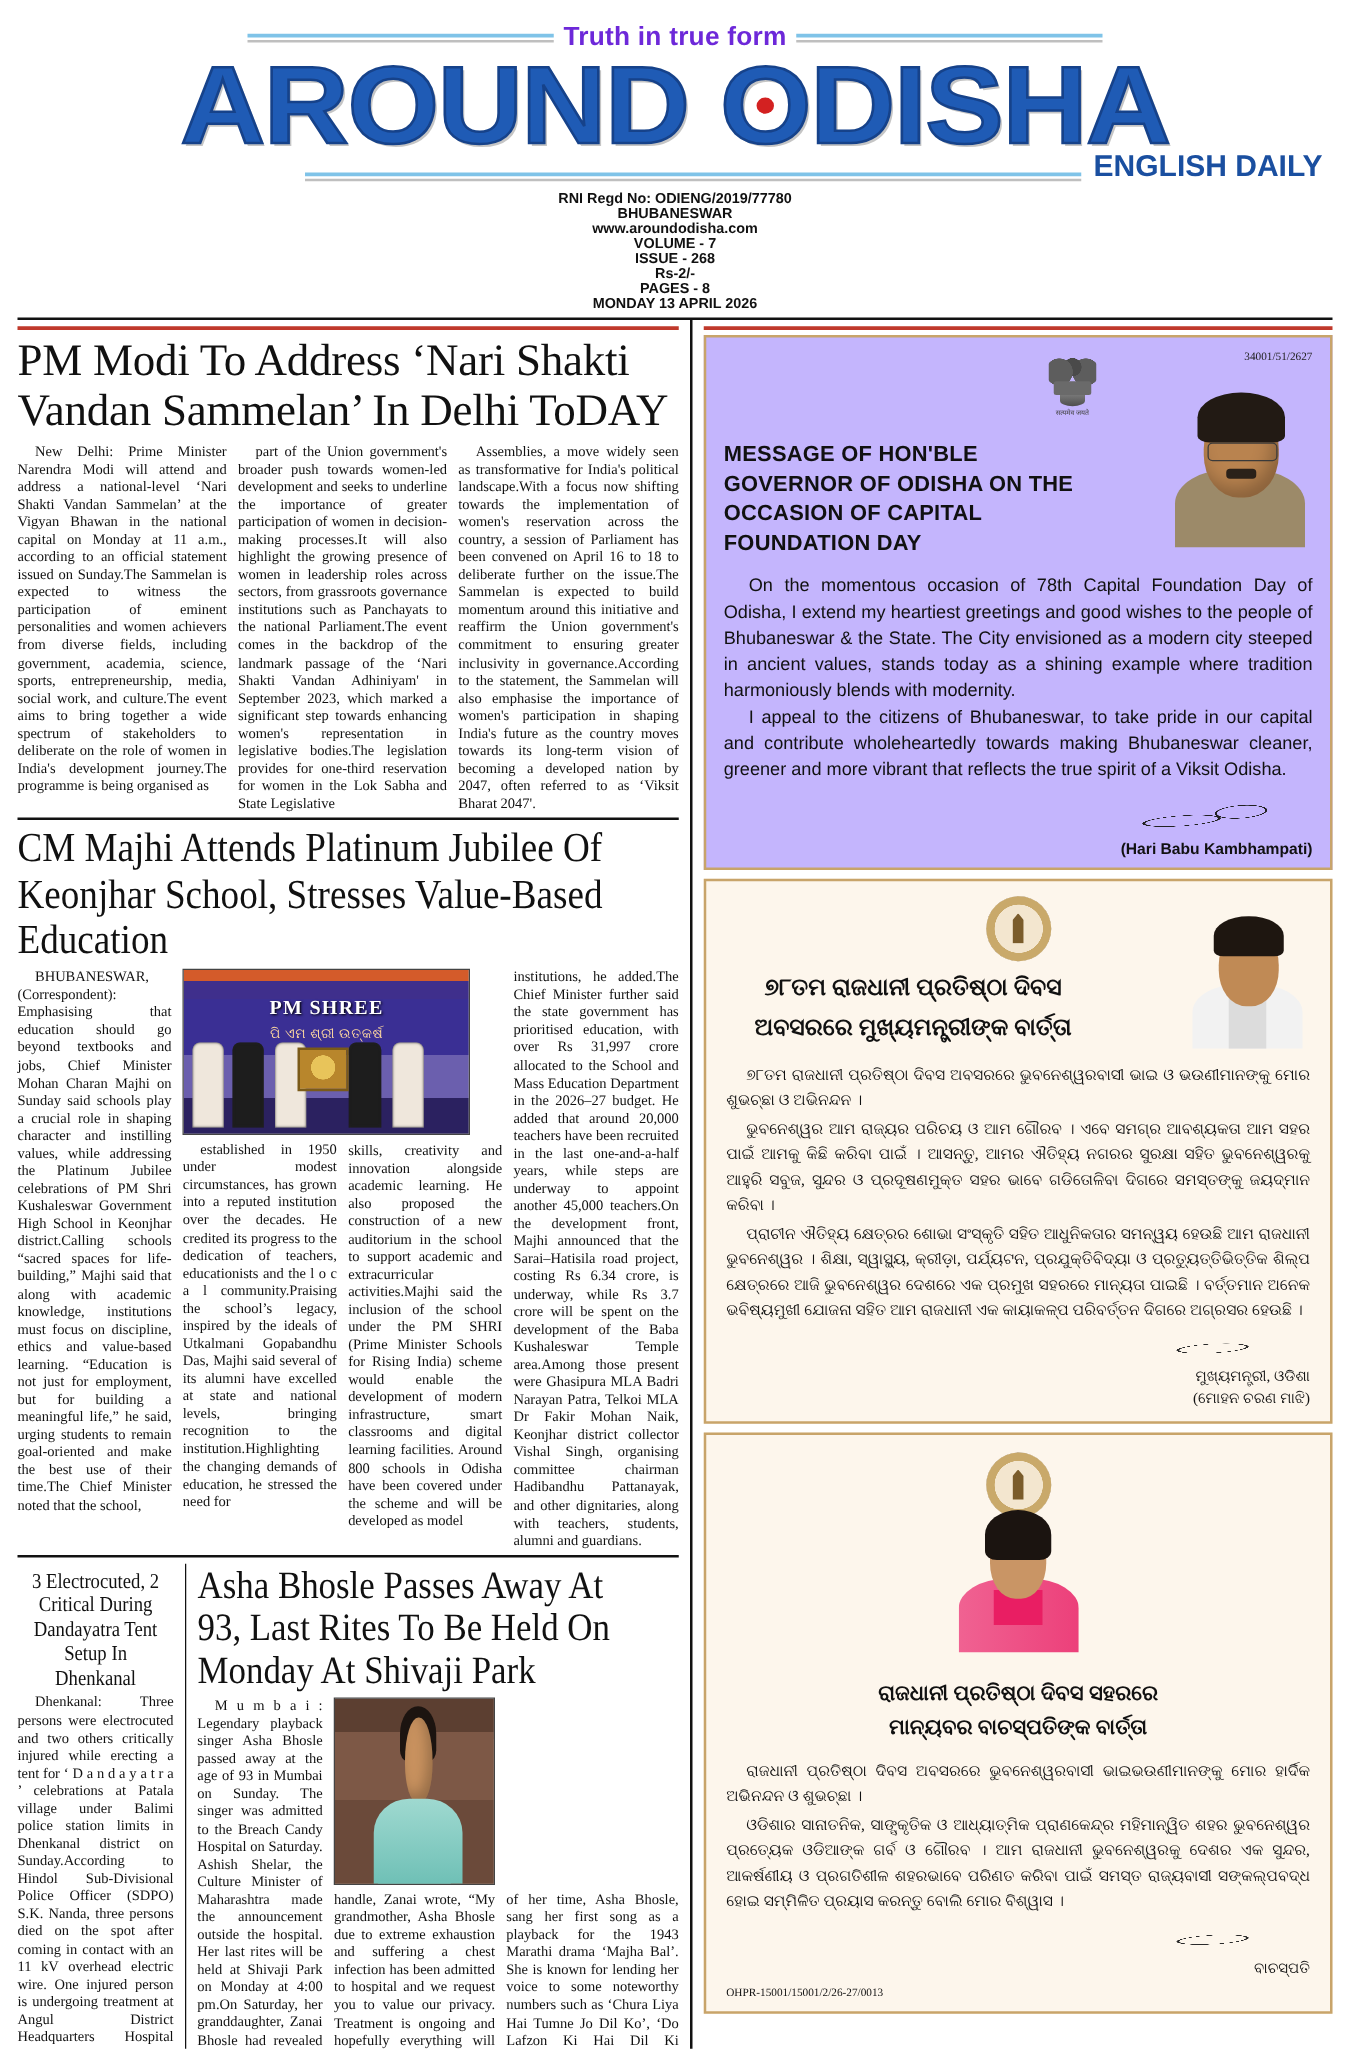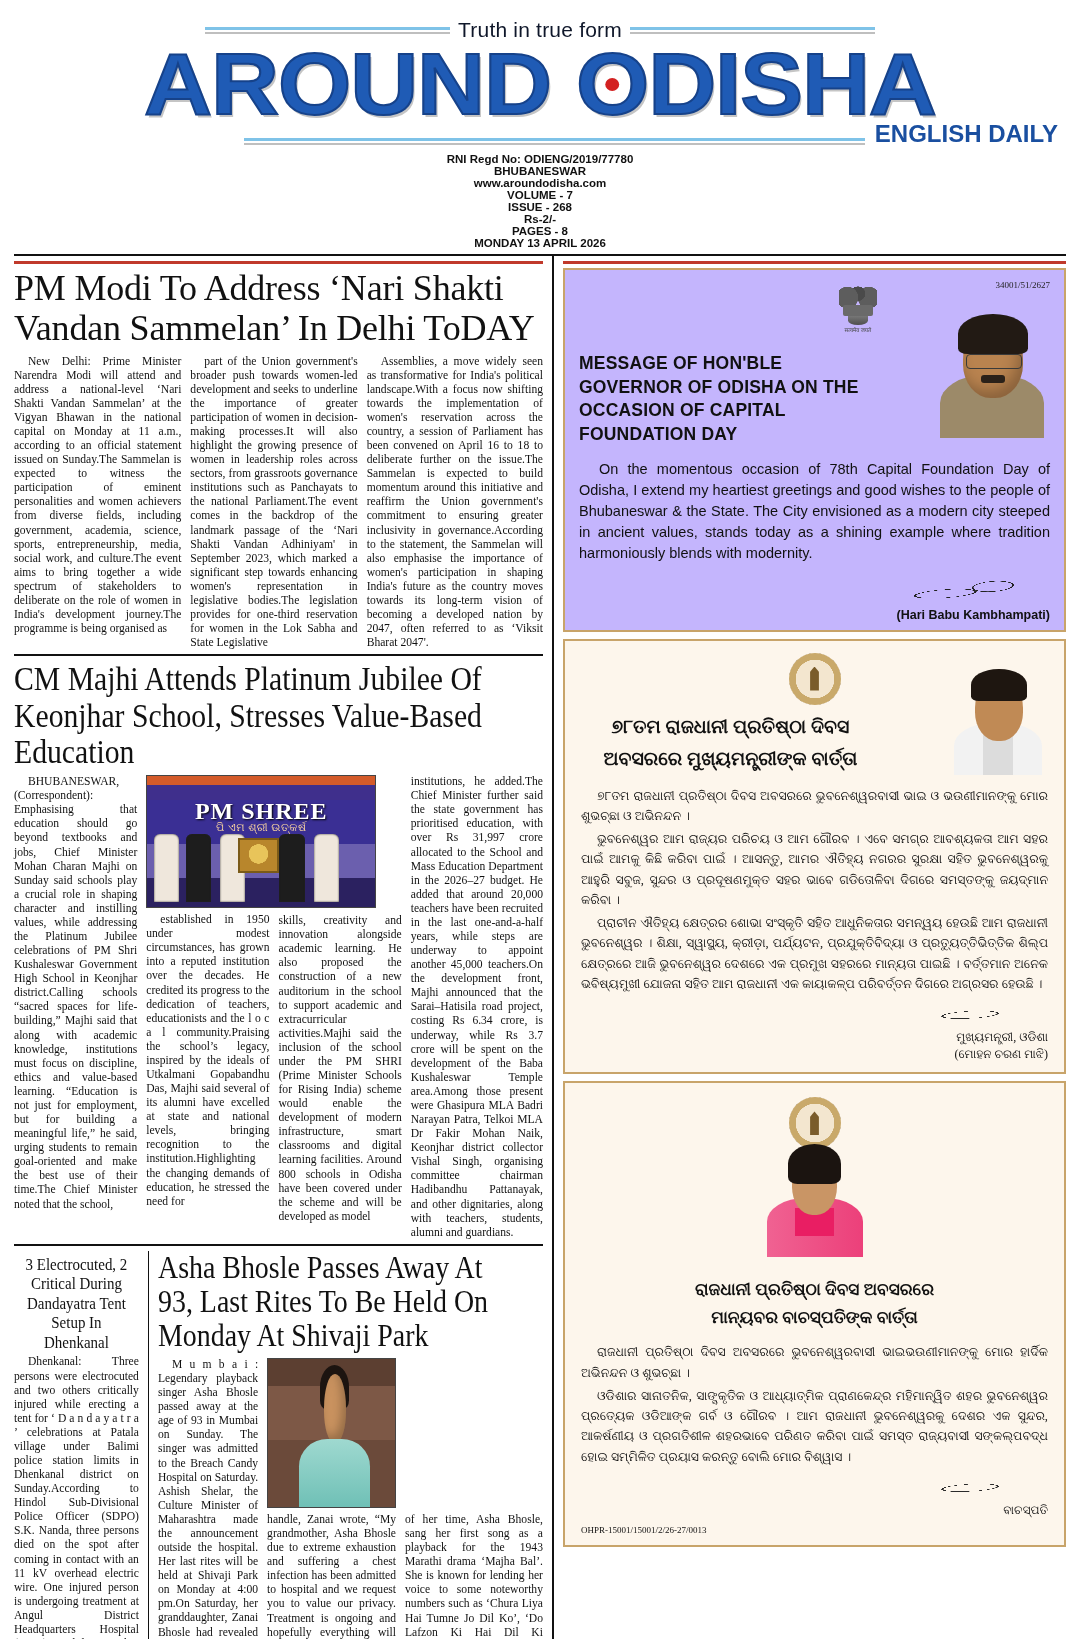--- a/index.html
+++ b/index.html
@@ -13,21 +13,21 @@
   .page{position:relative;width:1080px;height:1639px;box-sizing:border-box;padding:0 14px;}
 
   
   .masthead{padding-top:18px;}
   .tagline-row{display:flex;align-items:center;justify-content:center;gap:8px;}
   .tag-rule{height:8px;flex:0 0 245px;position:relative;}
   .tag-rule:before{content:"";position:absolute;left:0;right:0;top:1px;height:3px;background:#7fc3e8;}
   .tag-rule:after{content:"";position:absolute;left:0;right:0;top:6px;height:2px;background:#bfbfbf;}
   .tagline{
     font-family:"Liberation Sans", sans-serif;
-    font-weight:normal;font-size:21px;color:#0f172a;letter-spacing:.2px;white-space:nowrap;
+    font-weight:bold;font-size:21px;color:#6d28d9;letter-spacing:.2px;white-space:nowrap;
   }
   .logo-wrap{text-align:center;margin-top:-2px;}
   .logo{
     font-family:"Liberation Sans", sans-serif;
     font-weight:bold;
     font-size:88px;
     line-height:1.0;
     letter-spacing:-1px;
     color:#1f5bb5;
     -webkit-text-stroke:2px #16428a;
@@ -91,21 +91,21 @@
   .col p.noind{text-indent:0;}
   .c-pad{padding-right:9px;}
   .c-pad-l{padding-left:9px;}
 
   
   .photo{width:100%;display:block;border:1px solid #444;box-sizing:border-box;}
   .photo-pmshree{height:133px;background:
       linear-gradient(180deg,#d45b2a 0 7%, #3f2f8c 7% 18%, #3a2f94 18% 52%, #6b5fae 52% 78%, #2b2160 78% 100%);
       position:relative;overflow:hidden;margin-bottom:5px;}
   .photo-pmshree .t1{position:absolute;top:16%;left:0;right:0;text-align:center;color:#fff;
-      font-family:"Liberation Serif",serif;font-weight:bold;font-size:24px;letter-spacing:1px;
+      font-family:"Liberation Serif",serif;font-weight:bold;font-size:16px;letter-spacing:1px;
       text-shadow:1px 1px 2px #000;}
   .photo-pmshree .t2{position:absolute;top:34%;left:0;right:0;text-align:center;color:#ffd9a0;
       font-size:11px;letter-spacing:.5px;}
   .photo-pmshree .fig{position:absolute;bottom:4%;height:52%;width:11%;background:#efe7dc;
       border-radius:6px 6px 0 0;box-shadow:0 0 2px #222 inset;}
   .photo-pmshree .fig.k{background:#1d1d1d;}
   .photo-pmshree .plaque{position:absolute;bottom:26%;left:40%;width:16%;height:24%;
       background:radial-gradient(circle at 50% 45%, #e8c45a 0 38%, #b8862c 39% 100%);border:2px solid #7a5a18;}
   .photo-asha{height:150px;position:relative;overflow:hidden;margin-bottom:5px;
       background:linear-gradient(180deg,#6d4b3a 0 22%, #8a6350 22% 100%);}
@@ -327,20 +327,21 @@
             <div class="face"></div>
           <div class="hair"></div>
             <div class="glass"></div>
             <div class="mous"></div>
         </div>
 
         <div class="msg-title">MESSAGE OF HON'BLE GOVERNOR OF ODISHA ON THE OCCASION OF CAPITAL FOUNDATION DAY</div>
 
         <div class="msg-body">
           <p>On the momentous occasion of 78th Capital Foundation Day of Odisha, I extend my heartiest greetings and good wishes to the people of Bhubaneswar &amp; the State. The City envisioned as a modern city steeped in ancient values, stands today as a shining example where tradition harmoniously blends with modernity.</p>
+          <p>I appeal to the citizens of Bhubaneswar, to take pride in our capital and contribute wholeheartedly towards making Bhubaneswar cleaner, greener and more vibrant that reflects the true spirit of a Viksit Odisha.</p>
         </div>
 
         <div class="sign">
           <div class="sig-scribble"></div>
           <div class="sig-name">(Hari Babu Kambhampati)</div>
         </div>
       </div>
 
       <div class="odia-box">
         <div class="odia-seal"></div>
@@ -366,21 +367,21 @@
 
       <div class="odia-box" style="padding-top:12px;">
         <div class="odia-seal"></div>
         <div class="lady-photo">
           <div class="sari"></div>
             <div class="blouse"></div>
             <div class="face"></div>
             <div class="hair"></div>
         </div>
         <div style="height:116px"></div>
-        <div class="odia-title small center-txt">ରାଜଧାନୀ ପ୍ରତିଷ୍ଠା ଦିବସ ଅବସରରେ</div>
+        <div class="odia-title small center-txt">ରାଜଧାନୀ ପ୍ରତିଷ୍ଠା ଦିବସ ସହରରେ</div>
         <div class="odia-title small center-txt" style="margin-top:-8px;margin-bottom:12px;">ମାନ୍ୟବର ବାଚସ୍ପତିଙ୍କ ବାର୍ତ୍ତା</div>
         <div class="odia-body">
           <p>ରାଜଧାନୀ ପ୍ରତିଷ୍ଠା ଦିବସ ଅବସରରେ ଭୁବନେଶ୍ୱରବାସୀ ଭାଇଭଉଣୀମାନଙ୍କୁ ମୋର ହାର୍ଦିକ ଅଭିନନ୍ଦନ ଓ ଶୁଭଚ୍ଛା ।</p>
           <p>ଓଡିଶାର ସାନାତନିକ, ସାଙ୍ସ୍କୃତିକ ଓ ଆଧ୍ୟାତ୍ମିକ ପ୍ରାଣକେନ୍ଦ୍ର ମହିମାନ୍ୱିତ ଶହର ଭୁବନେଶ୍ୱର ପ୍ରତ୍ୟେକ ଓଡିଆଙ୍କ ଗର୍ବ ଓ ଗୌରବ । ଆମ ରାଜଧାନୀ ଭୁବନେଶ୍ୱରକୁ ଦେଶର ଏକ ସୁନ୍ଦର, ଆକର୍ଷଣୀୟ ଓ ପ୍ରଗତିଶୀଳ ଶହରଭାବେ ପରିଣତ କରିବା ପାଇଁ ସମସ୍ତ ରାଜ୍ୟବାସୀ ସଙ୍କଲ୍ପବଦ୍ଧ ହୋଇ ସମ୍ମିଳିତ ପ୍ରୟାସ କରନ୍ତୁ ବୋଲି ମୋର ବିଶ୍ୱାସ ।</p>
         </div>
         <div class="odia-sign">
           <div class="scr"></div>
           <div>ବାଚସ୍ପତି</div>
         </div>
         <div class="ohpr">OHPR-15001/15001/2/26-27/0013</div>

